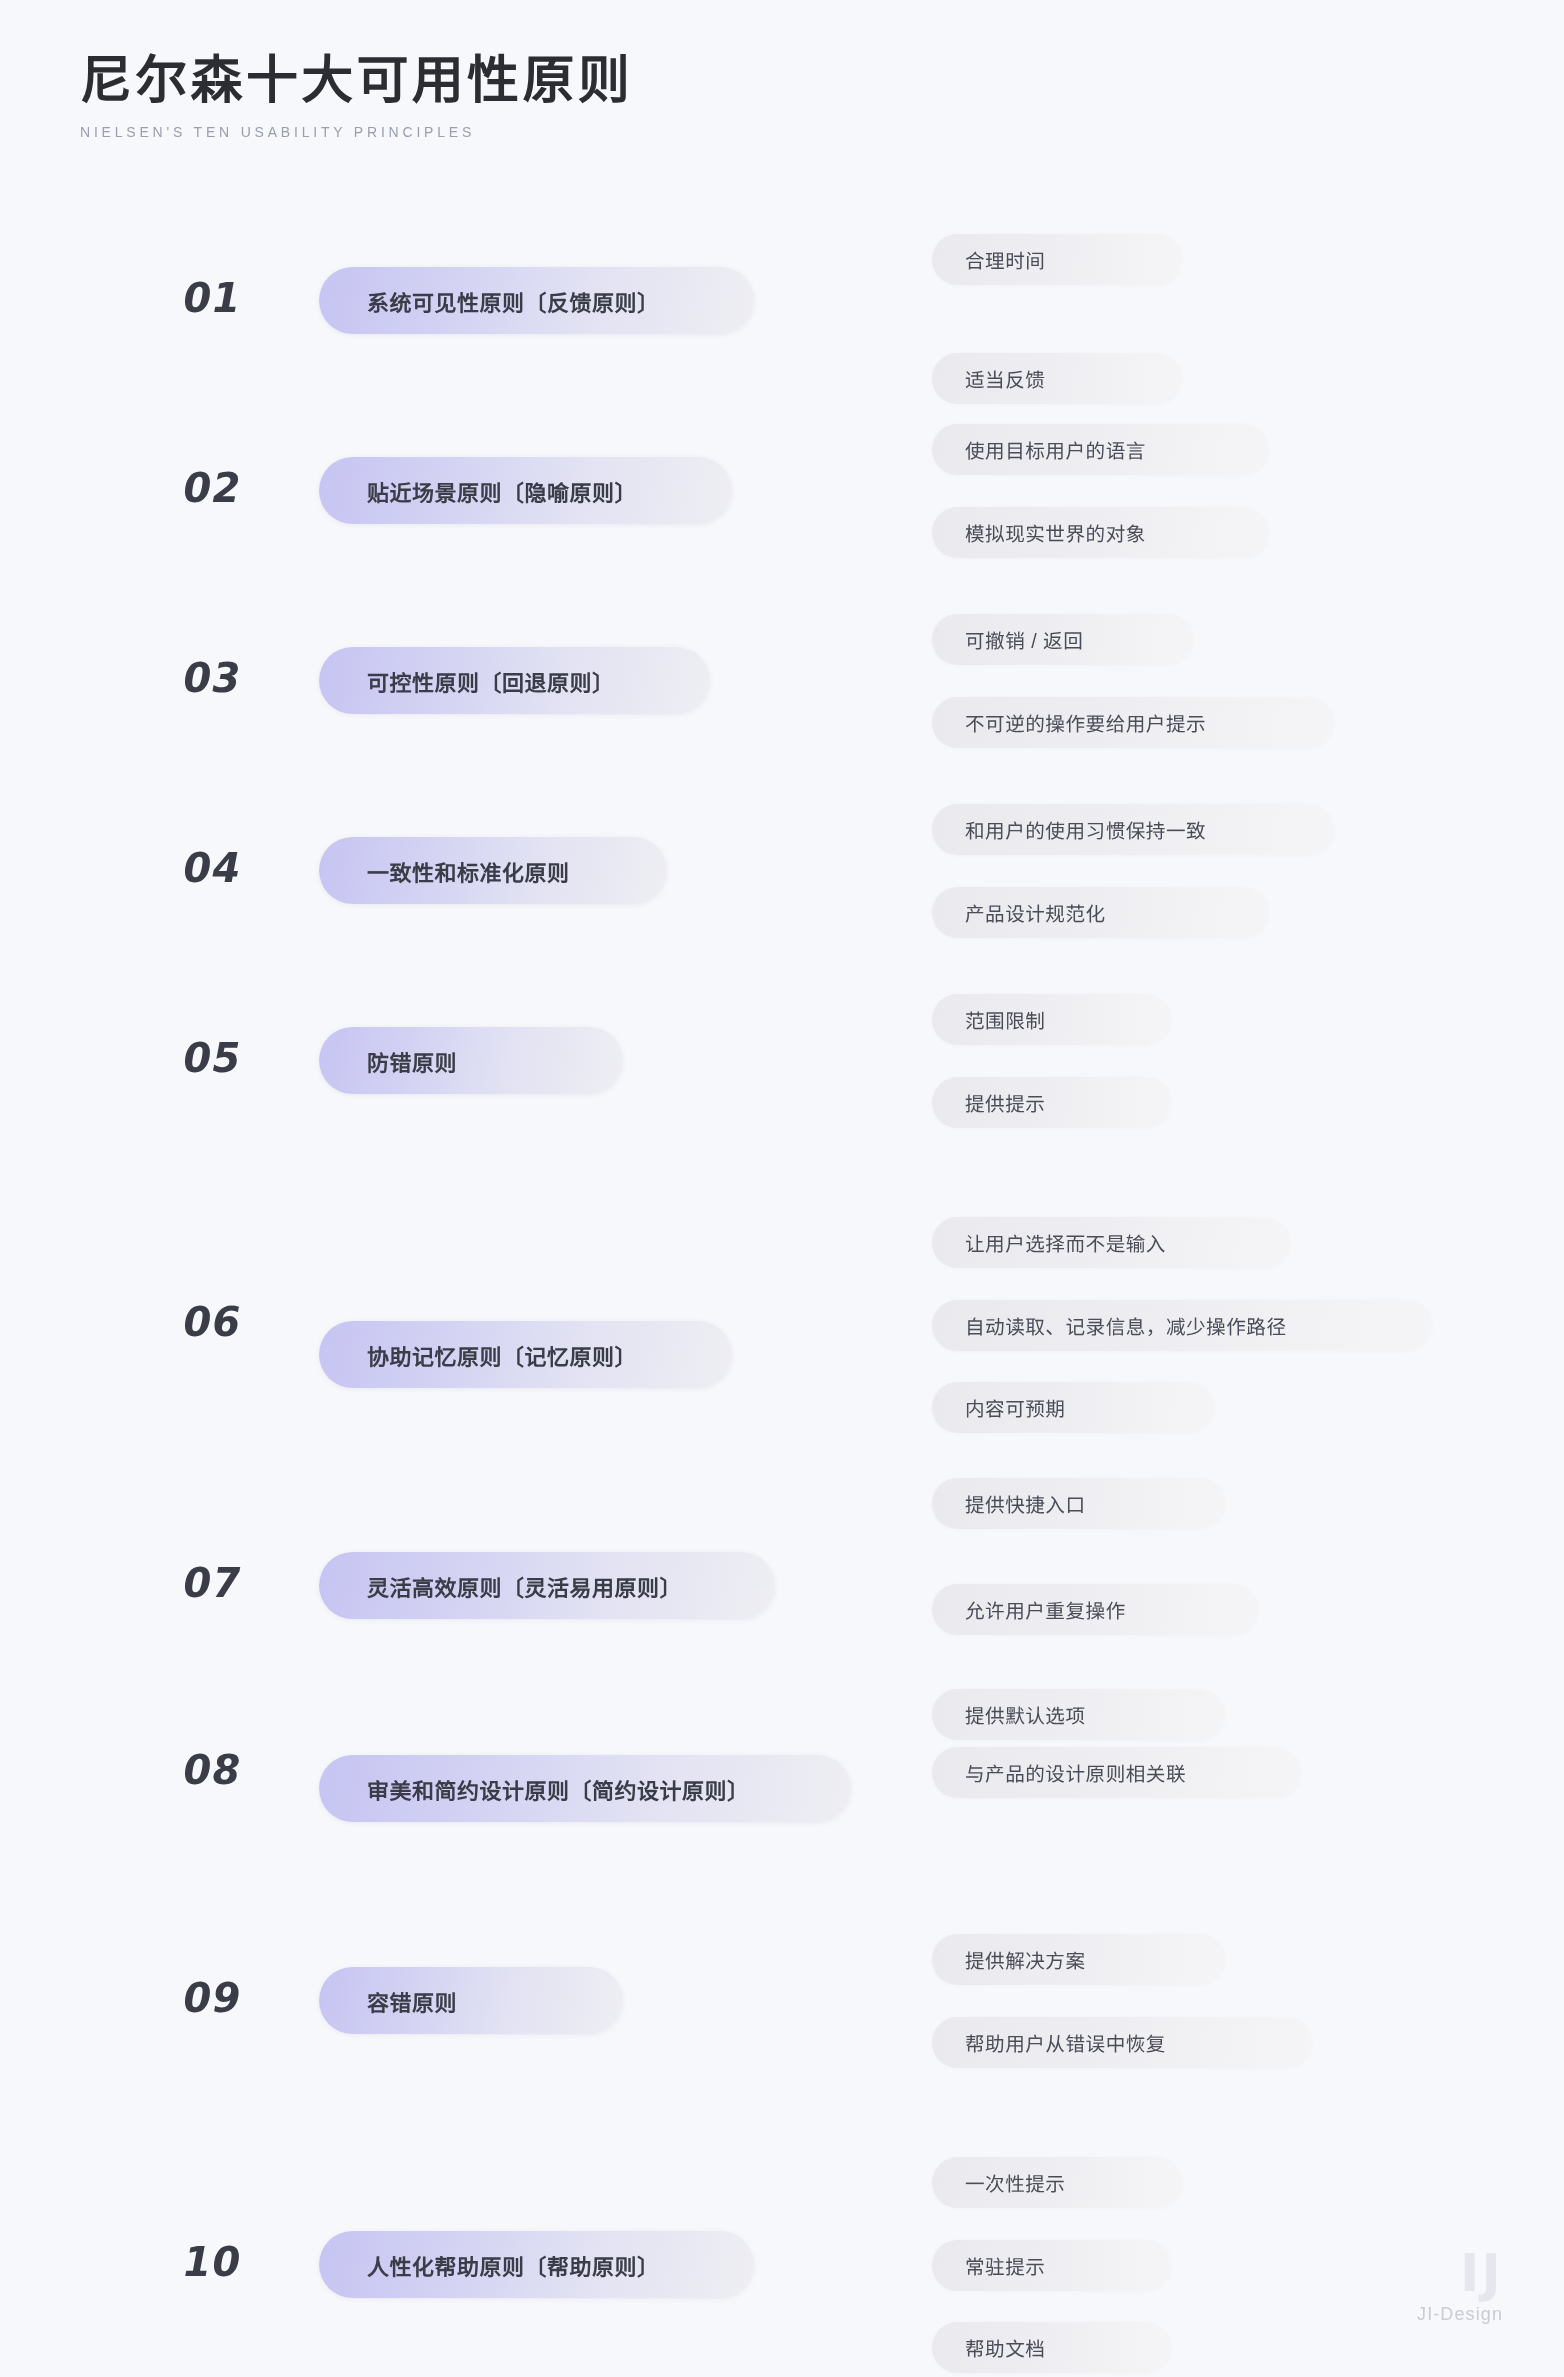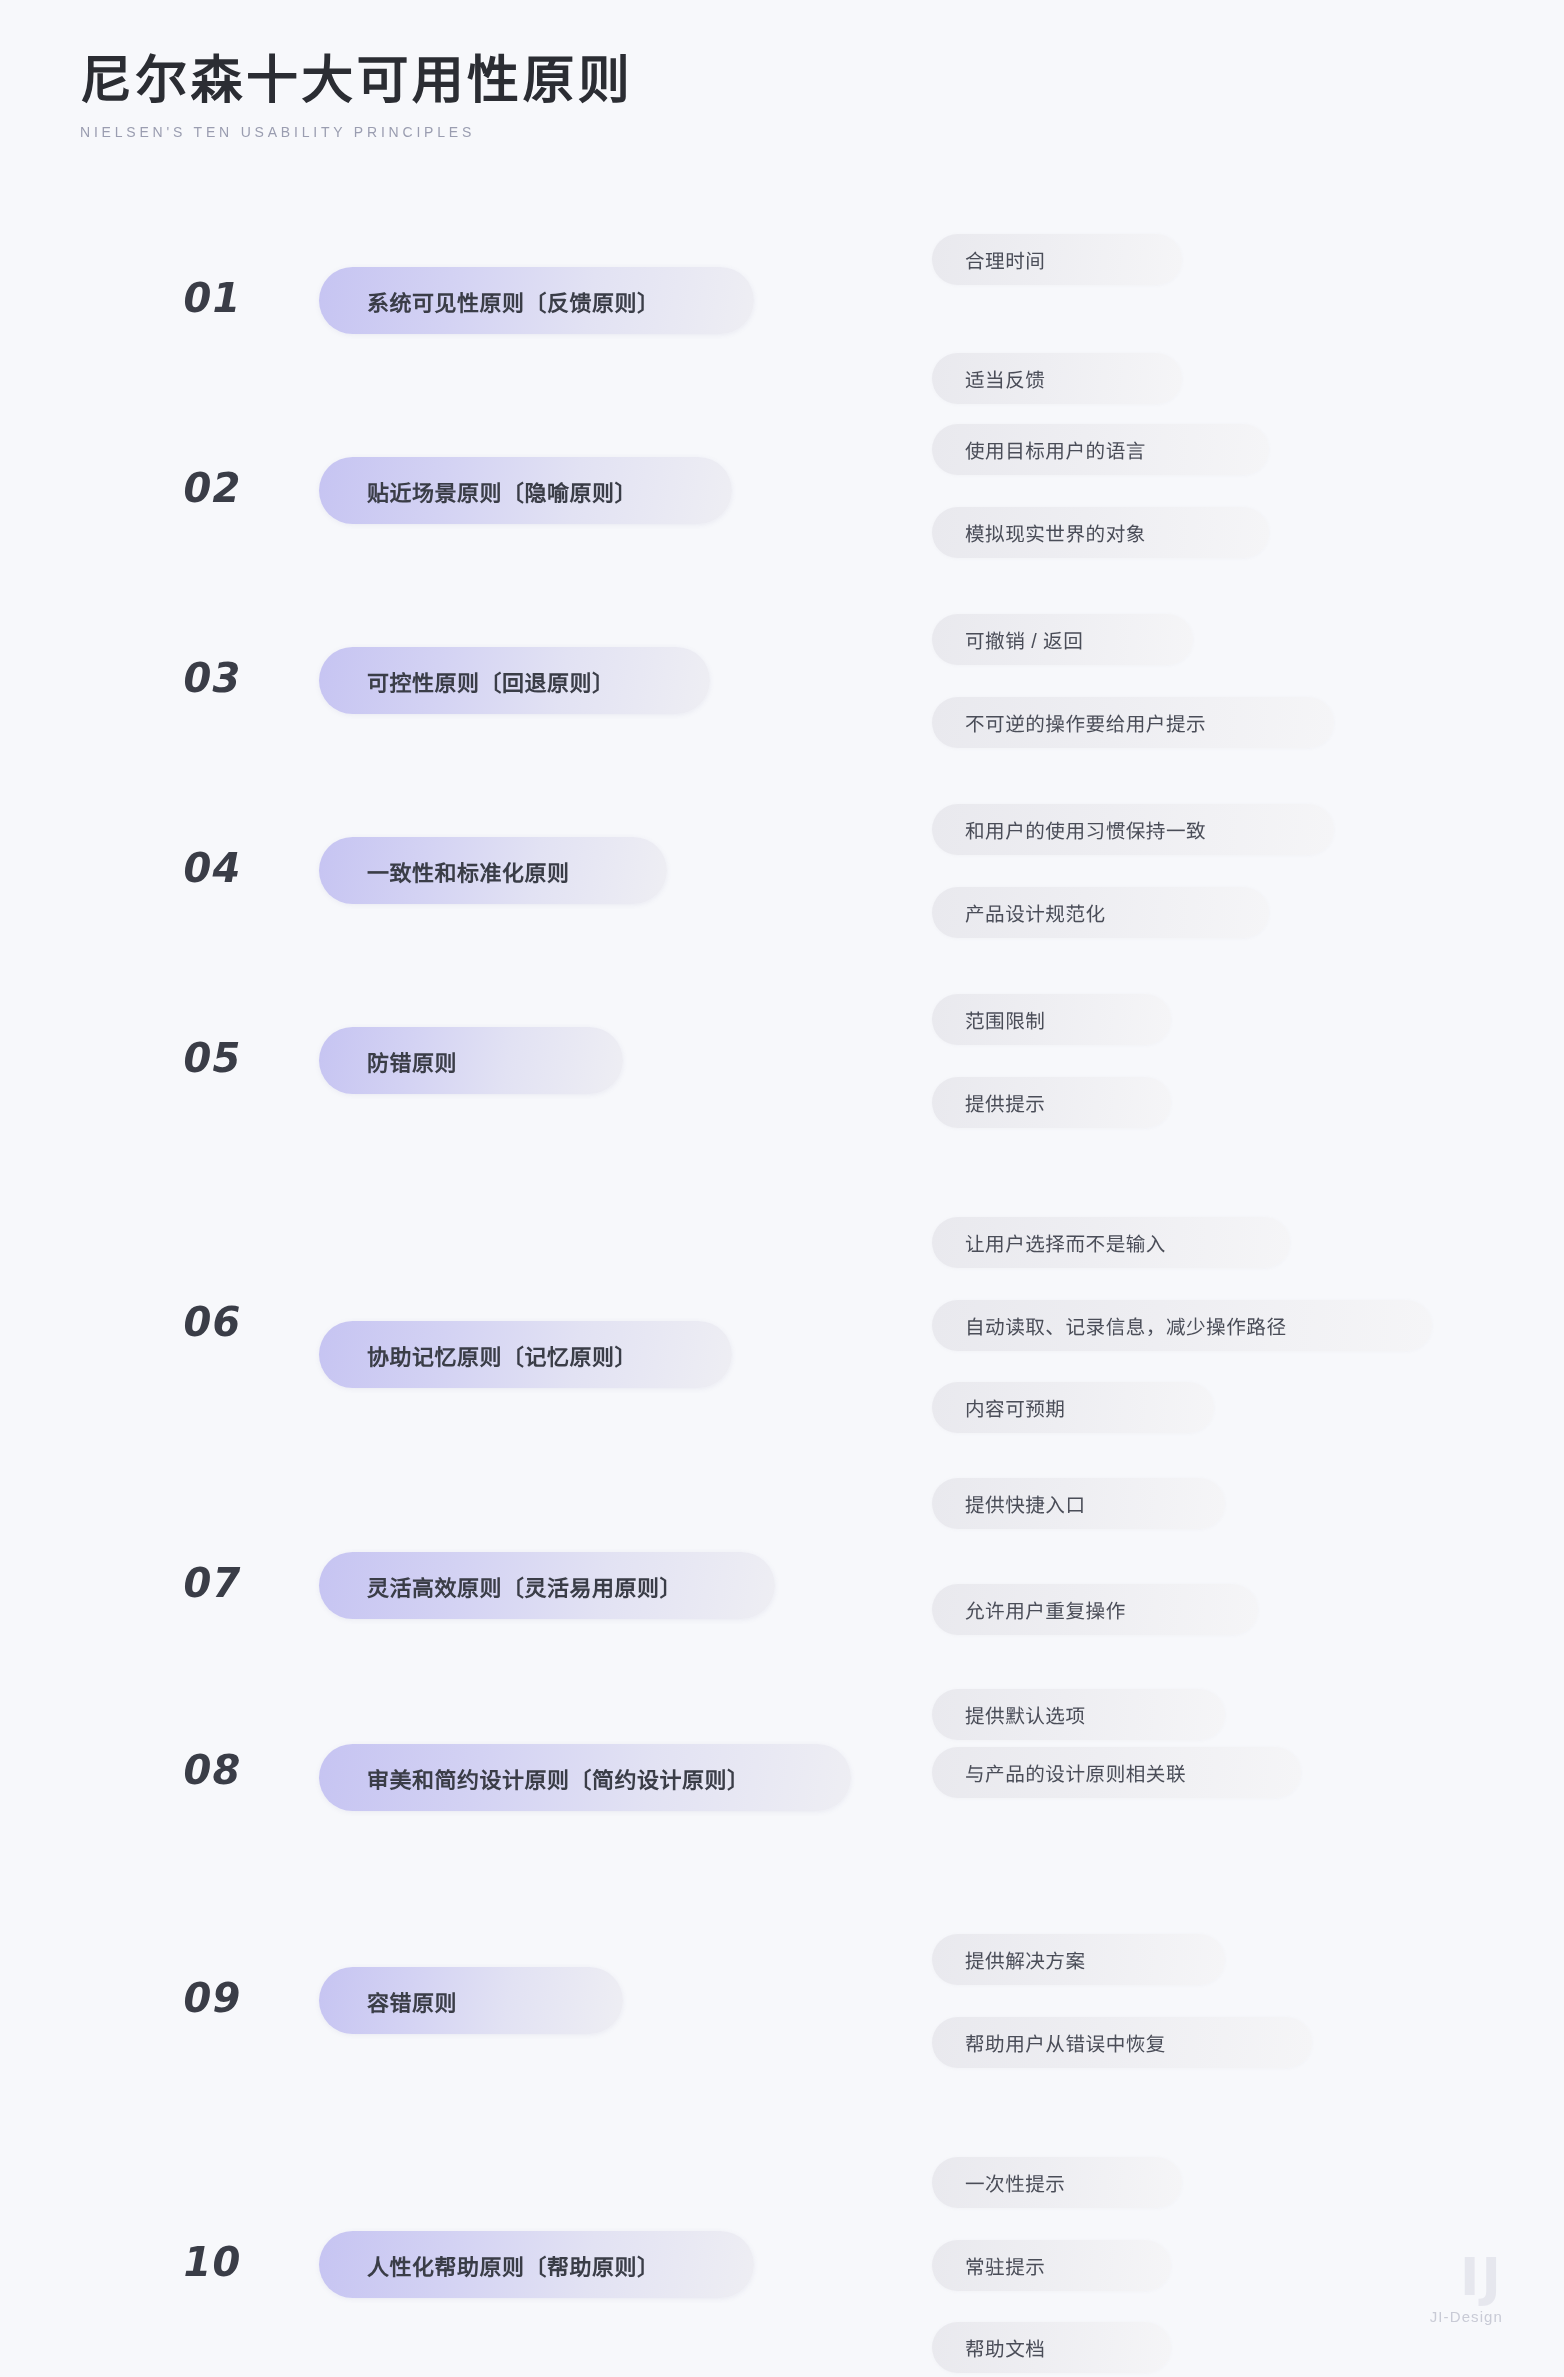--- a/index.html
+++ b/index.html
@@ -114,21 +114,21 @@
   .wm-mark {
     font-size: 52px;
     font-weight: 700;
     color: #e6e7ee;
     line-height: 0.9;
     letter-spacing: 2.2px;
     font-family: "DejaVu Sans", "Liberation Sans", sans-serif;
   }
   .wm-text {
     margin-top: 7.6px;
-    font-size: 15px;
+    font-size: 18px;
     color: #c9cbd6;
     letter-spacing: 1.1px;
   }
 </style>
 </head>
 <body>
 
 <div class="header">
   <div class="title-cn">尼尔森十大可用性原则</div>
   <div class="title-en">NIELSEN'S TEN  USABILITY  PRINCIPLES</div>
@@ -234,21 +234,21 @@
         <div class="sub" style="width: 326px;">
           <div class="sub-label">允许用户重复操作</div>
         </div>
         <div class="sub" style="width: 293px; margin-bottom: 0px;">
           <div class="sub-label">提供默认选项</div>
         </div>
       </div>
     </div>
     <div class="row" style="position: absolute; top: 1505px; height: 67px;">
       <div class="num" style="top: 7.6px;">08</div>
-      <div class="pill" style="top: 5px; width: 532px;">
+      <div class="pill" style="top: 16px; width: 532px;">
         <div class="pill-label">审美和简约设计原则〔简约设计原则〕</div>
       </div>
       <div class="subs" style="top: 8.1px;">
         <div class="sub" style="width: 369px; margin-bottom: 0px;">
           <div class="sub-label">与产品的设计原则相关联</div>
         </div>
       </div>
     </div>
     <div class="row" style="position: absolute; top: 1700px; height: 134px;">
       <div class="num" style="top: 41px;">09</div>

